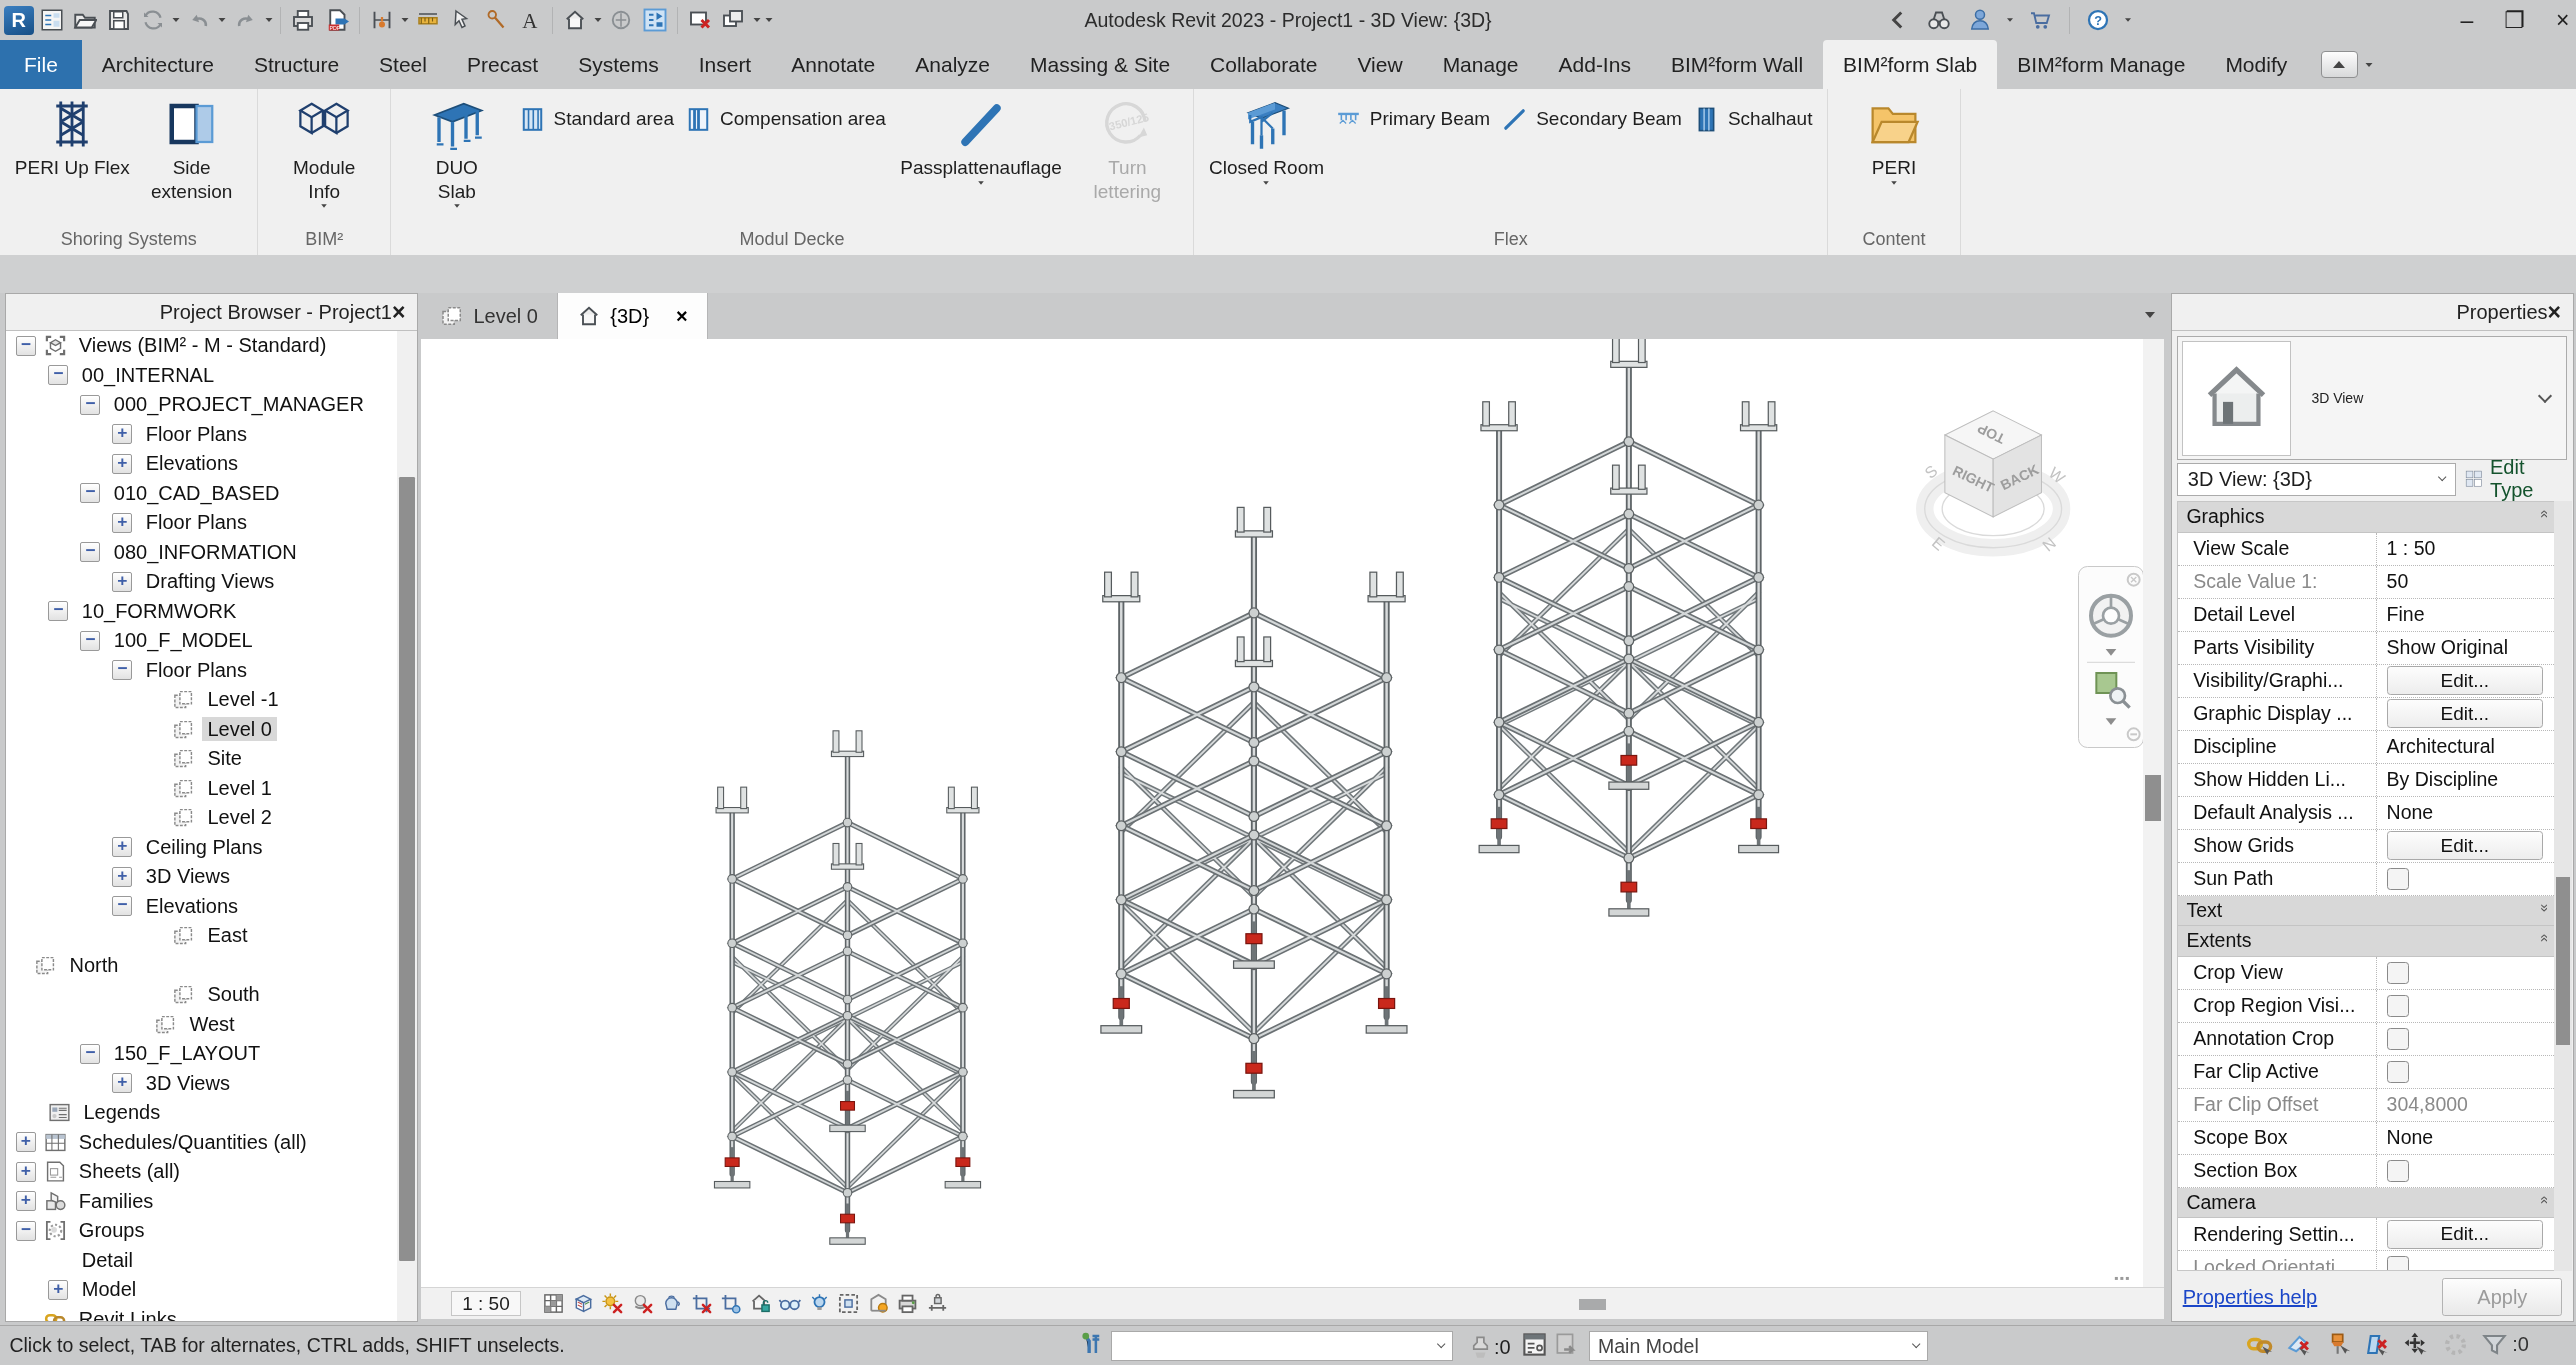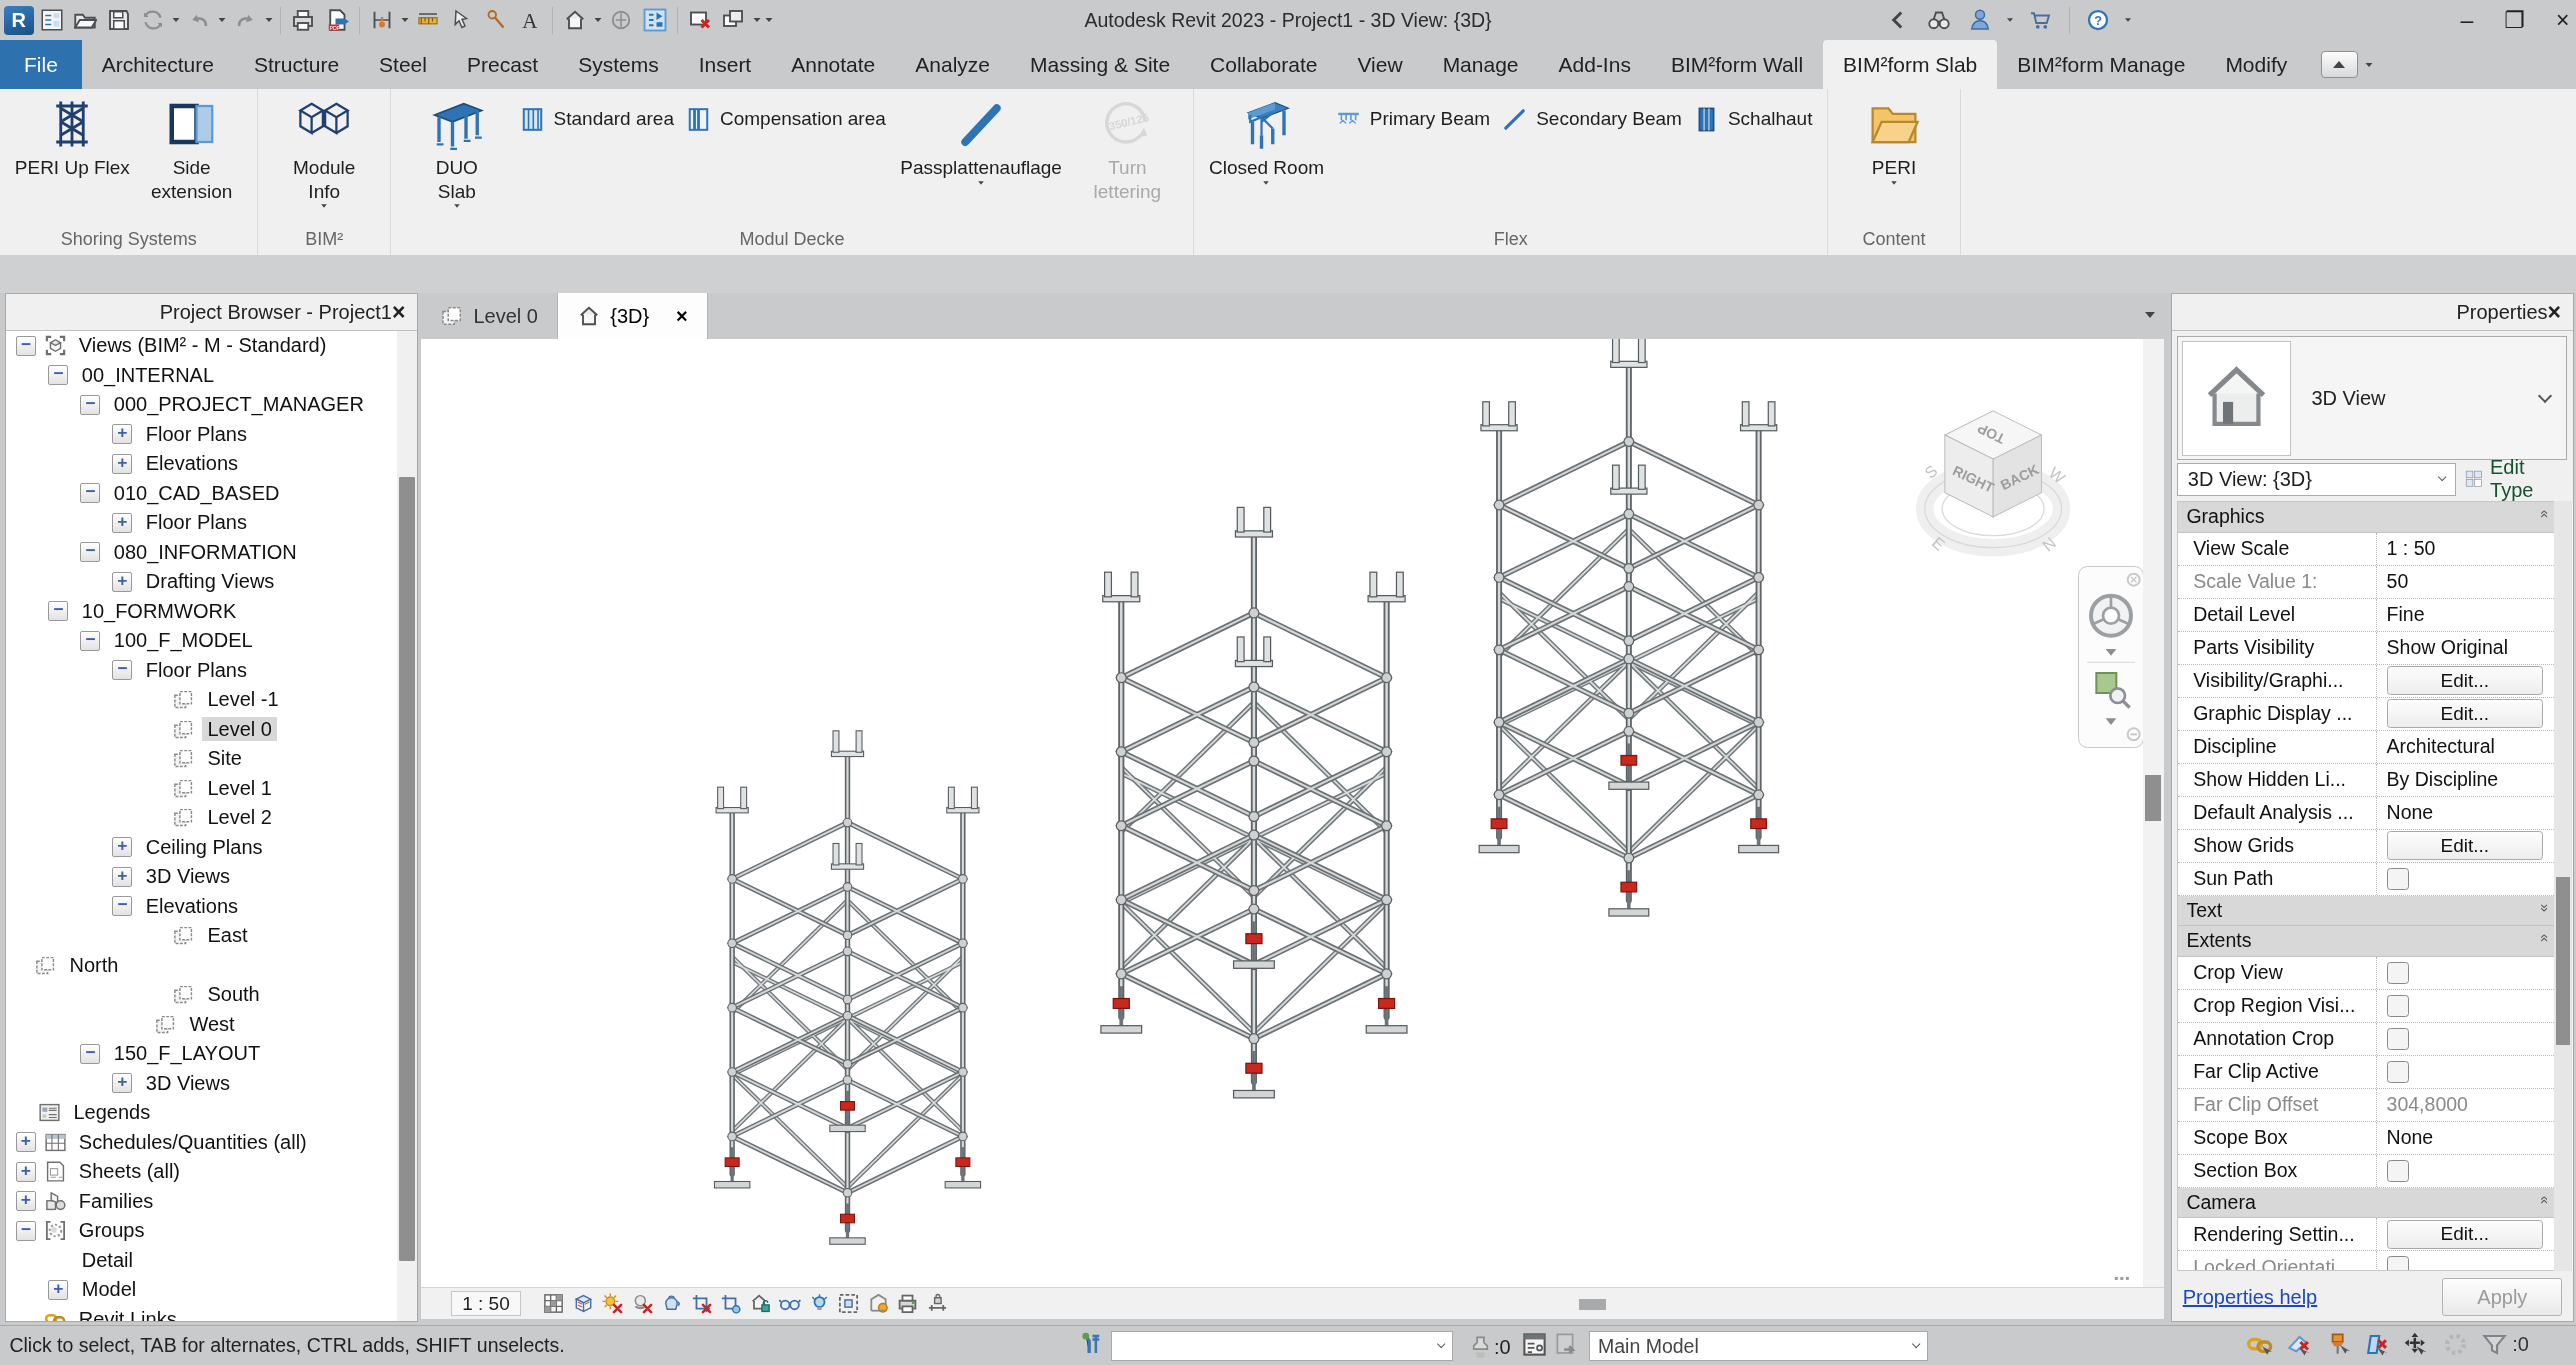--- a/index.html
+++ b/index.html
@@ -93,21 +93,21 @@
   .vcbi{width:29.5px;height:27px;display:flex;align-items:center;justify-content:center}
   .vcbi svg{width:23px;height:23px}
   #hthumb{position:absolute;left:1158px;bottom:9.4px;width:27px;height:10.7px;background:#a9aaab}
   #grip{position:absolute;right:23px;bottom:4px;width:27px;height:13.4px;color:#9a9a9a;font-size:12px;letter-spacing:1.3px}
 
   
   #props{left:2171px;top:293px;width:401px;height:1027px;background:#f0f0f0;border:0.7px solid #a9a9a9}
   #typebox{position:absolute;left:5.4px;top:42px;width:388px;height:122px;background:#f5f5f5;border:0.7px solid #ababab;display:flex;align-items:center}
   #typeimg{width:107px;height:113px;margin:4px;background:#fff;border:0.7px solid #c2c2c2;display:flex;align-items:center;justify-content:center}
   #typeimg svg{width:81px;height:81px}
-  #typename{flex:1;font-size:20px;color:#222;padding-left:16px}
+  #typename{flex:1;font-size:14px;color:#222;padding-left:16px}
   #typebox .chv{margin-right:16px}
   #instrow{position:absolute;left:5.4px;top:169px;width:388px;height:32px;display:flex;align-items:center}
   #instsel{width:282px;height:31px;background:#fff;border:0.7px solid #ababab;font-size:20px;
            display:flex;align-items:center;justify-content:space-between;padding:0 9.4px}
   #edittype{display:flex;align-items:center;gap:6.7px;font-size:20px;margin-left:9.4px;color:#14532d}
   #pgrid{position:absolute;left:5.4px;top:207px;width:376px;bottom:50px;background:#fff;border:0.7px solid #c7c7c7;overflow:hidden}
   .sechdr{height:29.5px;background:#d8d8d8;display:flex;align-items:center;font-size:19.5px;color:#111;
           padding-left:8px;border-bottom:0.7px solid #c4c4c4;position:relative}
   .sechdr .cc{position:absolute;right:6.7px;top:4px;color:#555;font-size:14.8px;transform:rotate(-90deg)}
   .prow{height:32px;display:flex;align-items:center;border-bottom:0.7px dotted #b8b8b8;font-size:19.5px}
@@ -676,21 +676,21 @@
         <span class="tlabel">West</span>
       </div>
       <div class="trow" style="padding-left: 74px;">
         <span class="tgl">−</span>
         <span class="tlabel">150_F_LAYOUT</span>
       </div>
       <div class="trow" style="padding-left: 106px;">
         <span class="tgl">+</span>
         <span class="tlabel">3D Views</span>
       </div>
-      <div class="trow" style="padding-left: 4px;">
+      <div class="trow" style="padding-left: 14px;">
         <span class="tgl none">+</span>
         <span class="ticon">
           <svg viewBox="0 0 32 32">
             <rect x="3" y="5" width="26" height="22" fill="#f0f0f0" stroke="#707070" stroke-width="2"></rect>
             <rect x="6" y="9" width="7" height="6" fill="#9aa7b8"></rect>
             <path d="M15 10h11M15 13h11" stroke="#707070" stroke-width="1.5"></path>
             <circle cx="9" cy="21" r="3" fill="#c9c9c9"></circle>
             <path d="M15 19h11M15 23h11" stroke="#707070" stroke-width="1.5"></path>
           </svg>
         </span>

